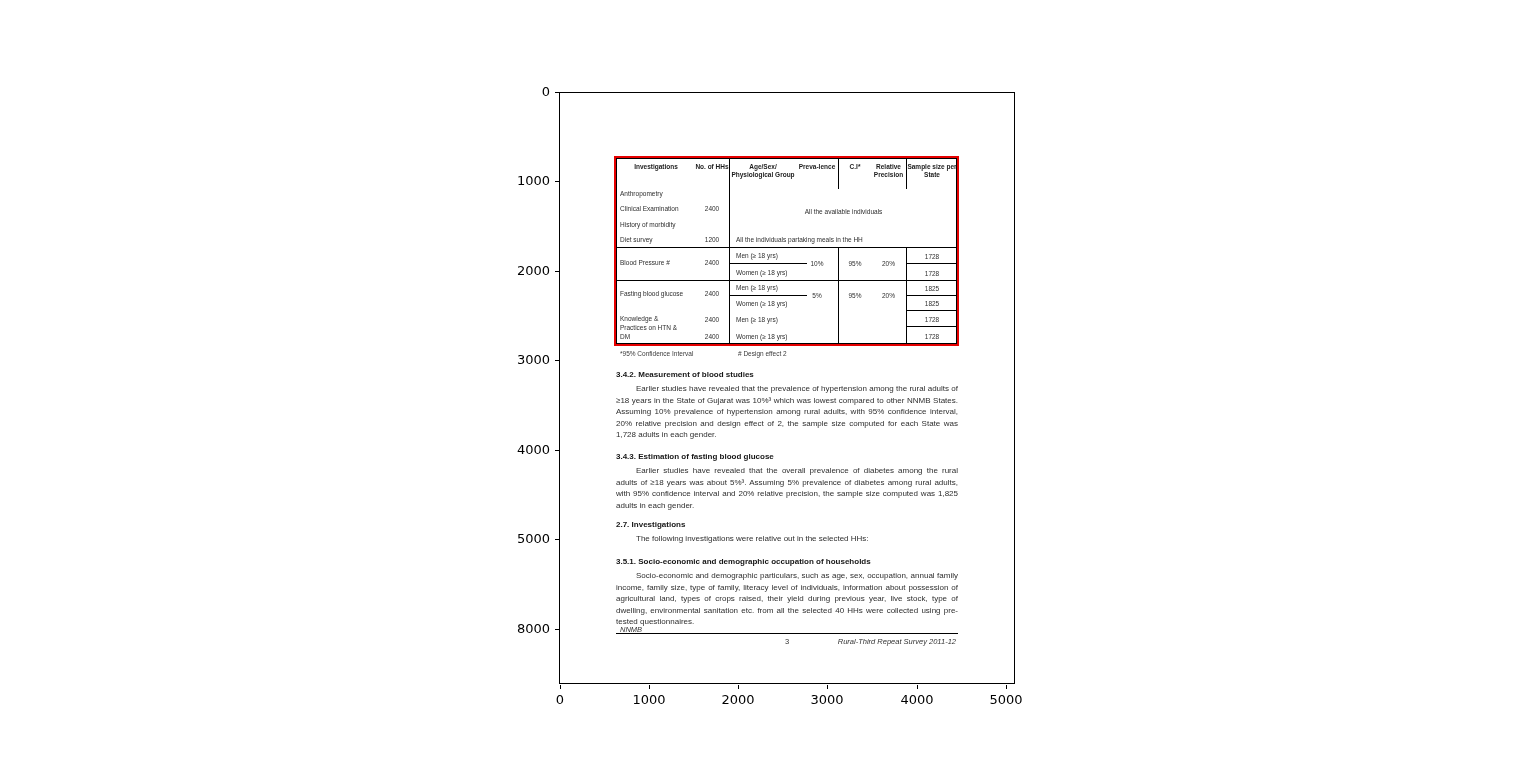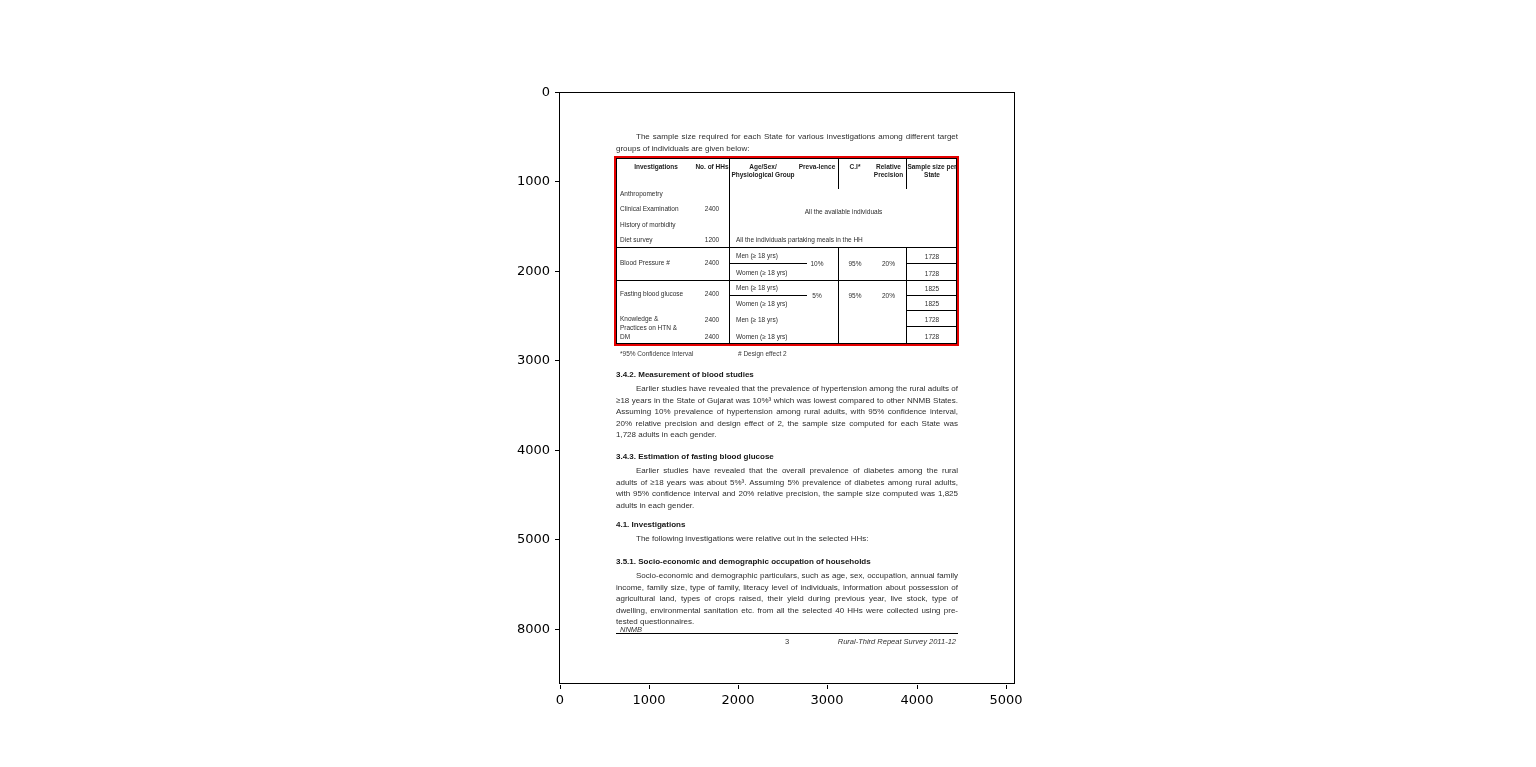--- a/index.html
+++ b/index.html
@@ -78,21 +78,20 @@
 <div class="tick-label xtick-label" style="left:530px;top:692px">0</div>
 <div class="tick-label xtick-label" style="left:619px;top:692px">1000</div>
 <div class="tick-label xtick-label" style="left:708px;top:692px">2000</div>
 <div class="tick-label xtick-label" style="left:797px;top:692px">3000</div>
 <div class="tick-label xtick-label" style="left:887px;top:692px">4000</div>
 <div class="tick-label xtick-label" style="left:976px;top:692px">5000</div>
 
 <div class="axes-frame">
   <div class="page-content">
 
-    <div class="para indent" style="top:38px">The sample size required for each State for various investigations among different target groups of individuals are given below:</div>
 
     <div class="tbl">
       <div class="red-box"></div>
 
       <div class="vl" style="left:112px;top:0;height:184px"></div>
       <div class="vl" style="left:221px;top:0;height:30px"></div>
       <div class="vl" style="left:221px;top:88px;height:96px"></div>
       <div class="vl" style="left:289px;top:0;height:30px"></div>
       <div class="vl" style="left:289px;top:88px;height:96px"></div>
       <div class="hl" style="top:88px;left:0;width:339px"></div>
@@ -154,21 +153,21 @@
 
     <div class="footnote" style="top:257px;left:4px">*95% Confidence Interval</div>
     <div class="footnote" style="top:257px;left:122px"># Design effect 2</div>
 
     <div class="heading" style="top:277px">3.4.2. Measurement of blood studies</div>
     <div class="para indent" style="top:290px">Earlier studies have revealed that the prevalence of hypertension among the rural adults of ≥18 years in the State of Gujarat was 10%³ which was lowest compared to other NNMB States. Assuming 10% prevalence of hypertension among rural adults, with 95% confidence interval, 20% relative precision and design effect of 2, the sample size computed for each State was 1,728 adults in each gender.</div>
 
     <div class="heading" style="top:359px">3.4.3. Estimation of fasting blood glucose</div>
     <div class="para indent" style="top:372px">Earlier studies have revealed that the overall prevalence of diabetes among the rural adults of ≥18 years was about 5%³. Assuming 5% prevalence of diabetes among rural adults, with 95% confidence interval and 20% relative precision, the sample size computed was 1,825 adults in each gender.</div>
 
-    <div class="heading" style="top:427px">4.1. Investigations</div>
+    <div class="heading" style="top:427px">2.7. Investigations</div>
     <div class="para indent" style="top:440px">The following investigations were relative out in the selected HHs:</div>
 
     <div class="heading" style="top:464px">3.5.1. Socio-economic and demographic occupation of households</div>
     <div class="para indent" style="top:477px">Socio-economic and demographic particulars, such as age, sex, occupation, annual family income, family size, type of family, literacy level of individuals, information about possession of agricultural land, types of crops raised, their yield during previous year, live stock, type of dwelling, environmental sanitation etc. from all the selected 40 HHs were collected using pre-tested questionnaires.</div>
 
     <div class="footer-rule" style="top:540px"></div>
     <div class="footer-item ital" style="top:532px;left:4px">NNMB</div>
     <div class="footer-item" style="top:544px;left:0;width:100%;text-align:center">3</div>
     <div class="footer-item ital" style="top:544px;right:2px">Rural-Third Repeat Survey 2011-12</div>
 

